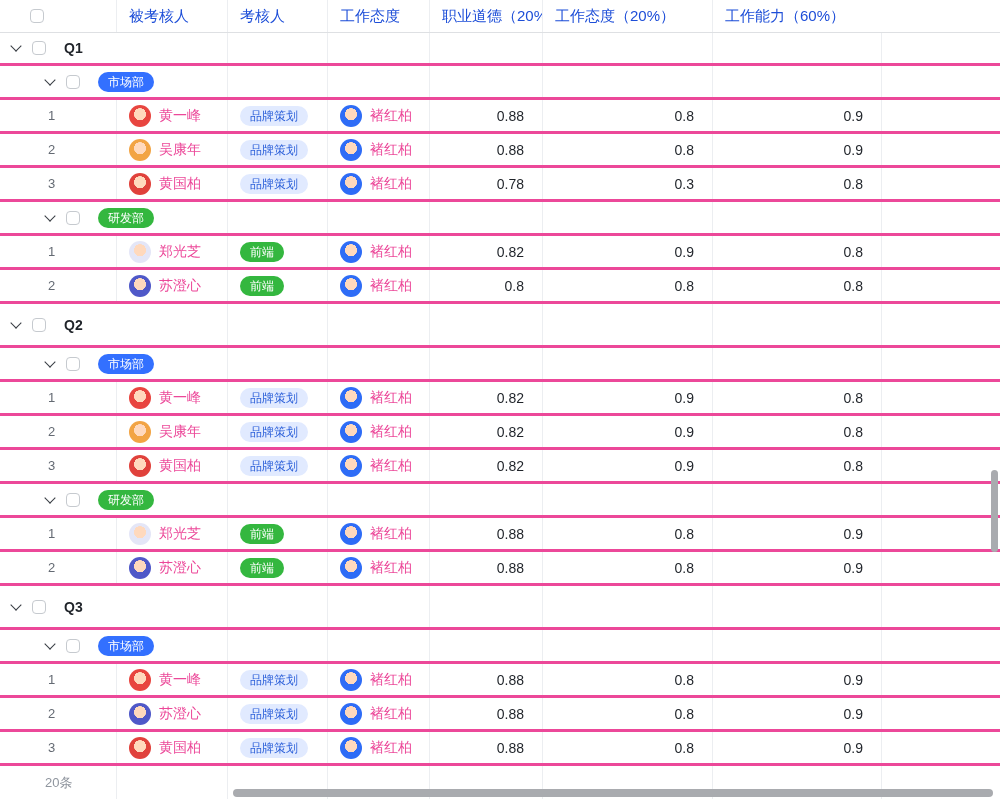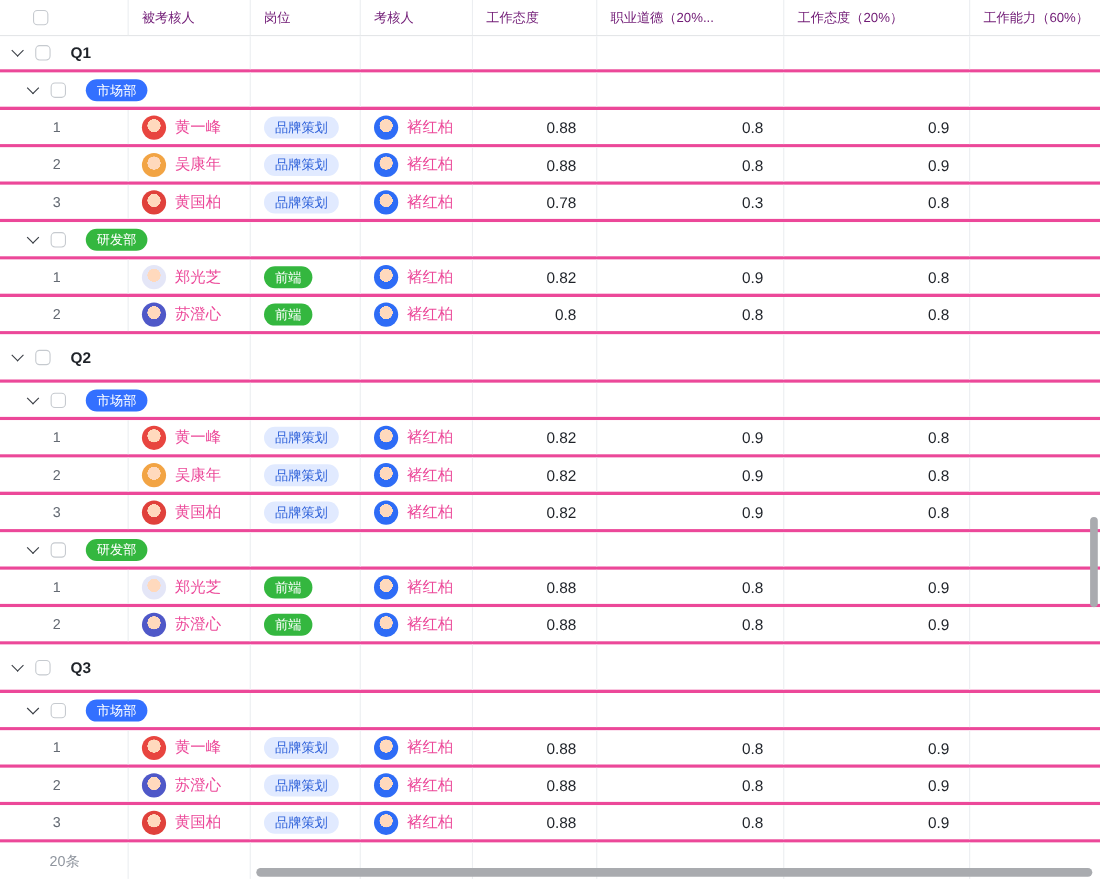--- a/index.html
+++ b/index.html
@@ -6,24 +6,24 @@
   html,body{width:1000px;height:800px;overflow:hidden}
   body{background:#fff;font-family:"Liberation Sans",sans-serif;color:#1f2329}
   #grid{position:relative;width:1000px;height:800px;background:#fff}
   .row{display:grid;grid-template-columns:117px 111px 100px 102px 113px 170px 169px 118px;height:34px;border-bottom:3px solid #ec4899;background:#fff}
   .row.header-row{height:33px;border-bottom:1px solid #dee0e3}
   .row.group{height:33px}
   .row.group.tall{height:44px}
   .row.footer{height:33px;border-bottom:none}
   .cell{display:flex;align-items:center;border-right:1px solid #eceef1;padding:0 12px;overflow:hidden;white-space:nowrap}
   .cell:last-child{border-right:none}
-  .hcell{font-size:12px;color:#701a75}
+  .hcell{font-size:15px;color:#1d4ed8}
   .c0h{padding-left:30px}
   .head-cell{grid-column:span 2;padding-left:12px}
-  .subgroup .head-cell{padding-left:26px}
+  .subgroup .head-cell{padding-left:46px}
   .chev{width:8px;height:8px;border-right:1.5px solid #383c43;border-bottom:1.5px solid #383c43;transform:rotate(45deg);margin-top:-4px;margin-right:12px;flex:none}
   .cb{width:14px;height:14px;border:1.5px solid #c6cacf;border-radius:4px;background:#fff;margin-right:18px;flex:none}
   .c0h .cb{margin-right:0}
   .glabel{font-weight:700;font-size:14px;color:#1f2329}
   .badge{padding:1px 10px;border-radius:10px;font-size:12px;color:#fff;line-height:18px}
   .tag{padding:1px 10px;border-radius:10px;font-size:12px;line-height:18px}
   .avatar{width:22px;height:22px;border-radius:50%;margin-right:8px;flex:none}
   .pname{font-size:14px;color:#ec4899}
   .c-num{padding-left:48px}
   .rownum{font-size:13px;color:#646a73}
@@ -35,21 +35,20 @@
 </style>
 </head>
 <body>
 
 <div id="grid">
   <div class="row header-row">
     <div class="cell c0h">
       <span class="cb"></span>
     </div>
     <div class="cell hcell">被考核人</div>
-    <div class="cell hcell">岗位</div>
     <div class="cell hcell">考核人</div>
     <div class="cell hcell">工作态度</div>
     <div class="cell hcell">职业道德（20%...</div>
     <div class="cell hcell">工作态度（20%）</div>
     <div class="cell hcell">工作能力（60%）</div>
   </div>
   <div id="rows">
       <div class="row group">
         <div class="cell head-cell">
           <div class="chev"></div>

